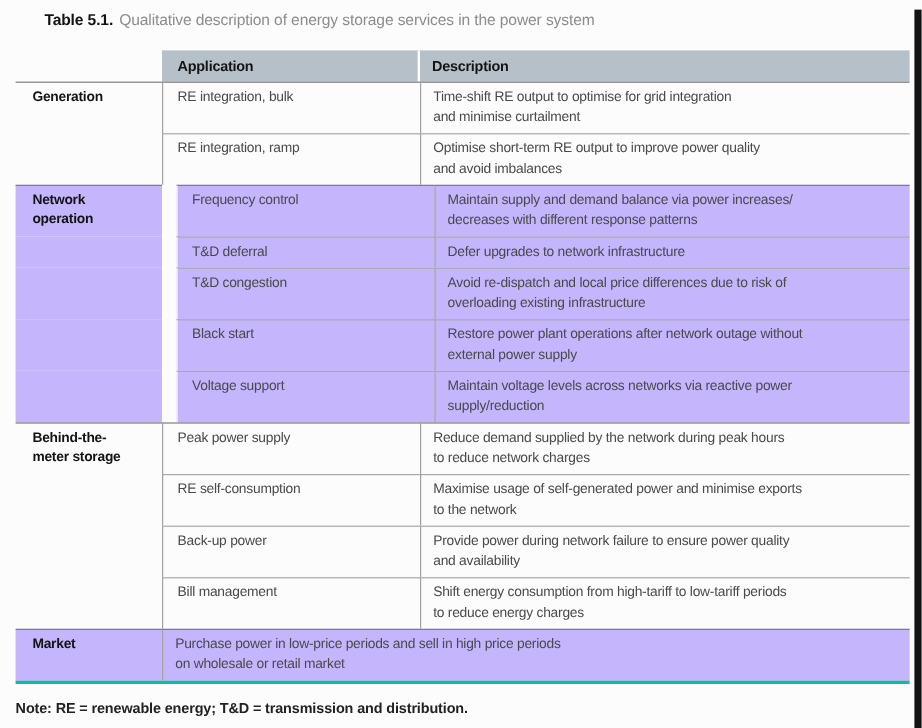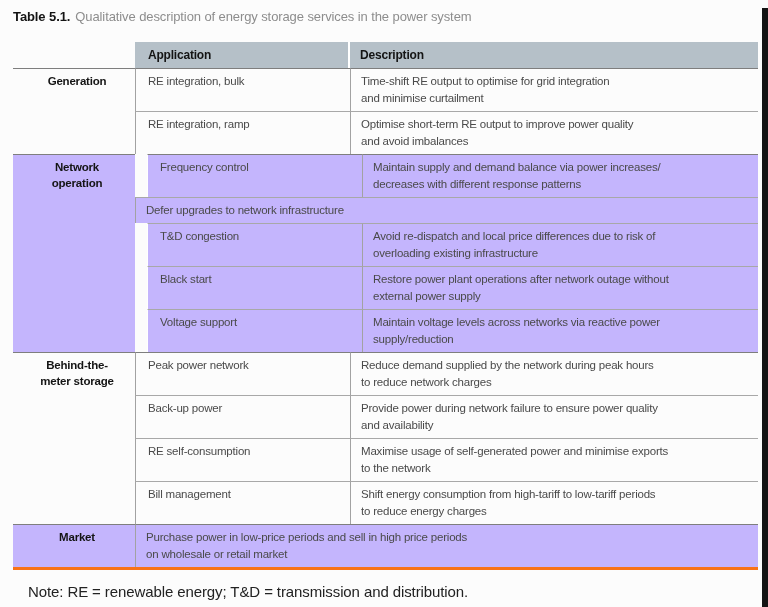--- a/index.html
+++ b/index.html
@@ -9,43 +9,42 @@
     position:relative;
     overflow:hidden;
     font-family:"Liberation Sans", sans-serif;
     -webkit-font-smoothing:antialiased;
   }
   .title {
     position:absolute; left:13px; top:9px;
     font-size:13px; letter-spacing:-0.1px;
     color:#8d8d8d; white-space:nowrap;
   }
-  .title .tnum { color:#141414; font-weight:bold; margin-right:5px; }
+  .title .tnum { color:#141414; font-weight:bold; margin-right:5px;margin-left:24px; }
 
   .tbl {
     position:absolute; left:13px; top:42px; width:745px;
-    border-bottom:3px solid #f97316;
+    border-bottom:3px solid #14b8a6;
     font-size:11.5px; letter-spacing:-0.2px;
   }
   .hdr { display:flex; height:26px; }
   .hdr .hc1 { width:122px; box-sizing:border-box; }
   .hdr .hc2, .hdr .hc3 {
     background:#b5c0c8; display:flex; align-items:center;
     font-weight:bold; font-size:12px; color:#141414;
   }
   .hdr .hc2 { width:215px; box-sizing:border-box; padding-left:13px; border-right:2px solid #fff; }
   .hdr .hc3 { flex:1; box-sizing:border-box; padding-left:10px; }
 
   .row { display:flex; }
   .row .c1 {
     width:122px; box-sizing:border-box;
     padding:4px 8px 4px 14px;
     font-weight:bold; color:#141414; line-height:16px;
     white-space:pre-line;
-    text-align:center;
   }
   .row .c2 {
     width:215px; box-sizing:border-box;
     padding:4px 10px 4px 12px;
     color:#4a4a4a; line-height:17px;
     border-left:1px solid #a2a2a2;
   }
   .row .c3 {
     flex:1; box-sizing:border-box;
     padding:4px 12px 4px 10px;
@@ -56,23 +55,24 @@
   
   .row .c2, .row .c3 { border-top:1px solid #a8a8a8; }
   .row .c1 { border-top:1px solid transparent; }
   
   .row.sec .c1, .row.sec .c2, .row.sec .c3 { border-top:1px solid #7e7e7e; }
   
   .row.shaded .c1, .row.shaded .c2, .row.shaded .c3 { background:#c4b5fd; }
   .row.shaded .c2 { border-left-color:#ffffff;margin-left:12px; }
 
   .note {
-    position:absolute; left:28px; top:583px;
-    font-size:15px; letter-spacing:-0.1px; color:#222;
+    position:absolute; left:13px; top:583px;
+    font-size:12px; letter-spacing:-0.1px; color:#222;
     white-space:nowrap;
+    font-weight:bold;
   }
   .edge-strip {
     position:absolute; left:762px; top:8px; width:6px; height:599px;
     background:#141414;
   }
 </style>
 </head>
 <body>
 
 <div class="title">
@@ -100,20 +100,21 @@
       </div>
       <div class="row sec shaded">
         <div class="c1">Network
 operation</div>
         <div class="c2">Frequency control</div>
         <div class="c3">Maintain supply and demand balance via power increases/
 decreases with different response patterns</div>
       </div>
       <div class="row shaded">
         <div class="c1"></div>
+        <div class="c2">T&amp;D deferral</div>
         <div class="c3">Defer upgrades to network infrastructure</div>
       </div>
       <div class="row shaded">
         <div class="c1"></div>
         <div class="c2">T&amp;D congestion</div>
         <div class="c3">Avoid re-dispatch and local price differences due to risk of
 overloading existing infrastructure</div>
       </div>
       <div class="row shaded">
         <div class="c1"></div>
@@ -123,35 +124,35 @@
       </div>
       <div class="row shaded">
         <div class="c1"></div>
         <div class="c2">Voltage support</div>
         <div class="c3">Maintain voltage levels across networks via reactive power
 supply/reduction</div>
       </div>
       <div class="row sec">
         <div class="c1">Behind-the-
 meter storage</div>
-        <div class="c2">Peak power network</div>
+        <div class="c2">Peak power supply</div>
         <div class="c3">Reduce demand supplied by the network during peak hours
 to reduce network charges</div>
+      </div>
+      <div class="row">
+        <div class="c1"></div>
+        <div class="c2">RE self-consumption</div>
+        <div class="c3">Maximise usage of self-generated power and minimise exports
+to the network</div>
       </div>
       <div class="row">
         <div class="c1"></div>
         <div class="c2">Back-up power</div>
         <div class="c3">Provide power during network failure to ensure power quality
 and availability</div>
-      </div>
-      <div class="row">
-        <div class="c1"></div>
-        <div class="c2">RE self-consumption</div>
-        <div class="c3">Maximise usage of self-generated power and minimise exports
-to the network</div>
       </div>
       <div class="row">
         <div class="c1"></div>
         <div class="c2">Bill management</div>
         <div class="c3">Shift energy consumption from high-tariff to low-tariff periods
 to reduce energy charges</div>
       </div>
       <div class="row sec shaded">
         <div class="c1">Market</div>
         <div class="c3">Purchase power in low-price periods and sell in high price periods

